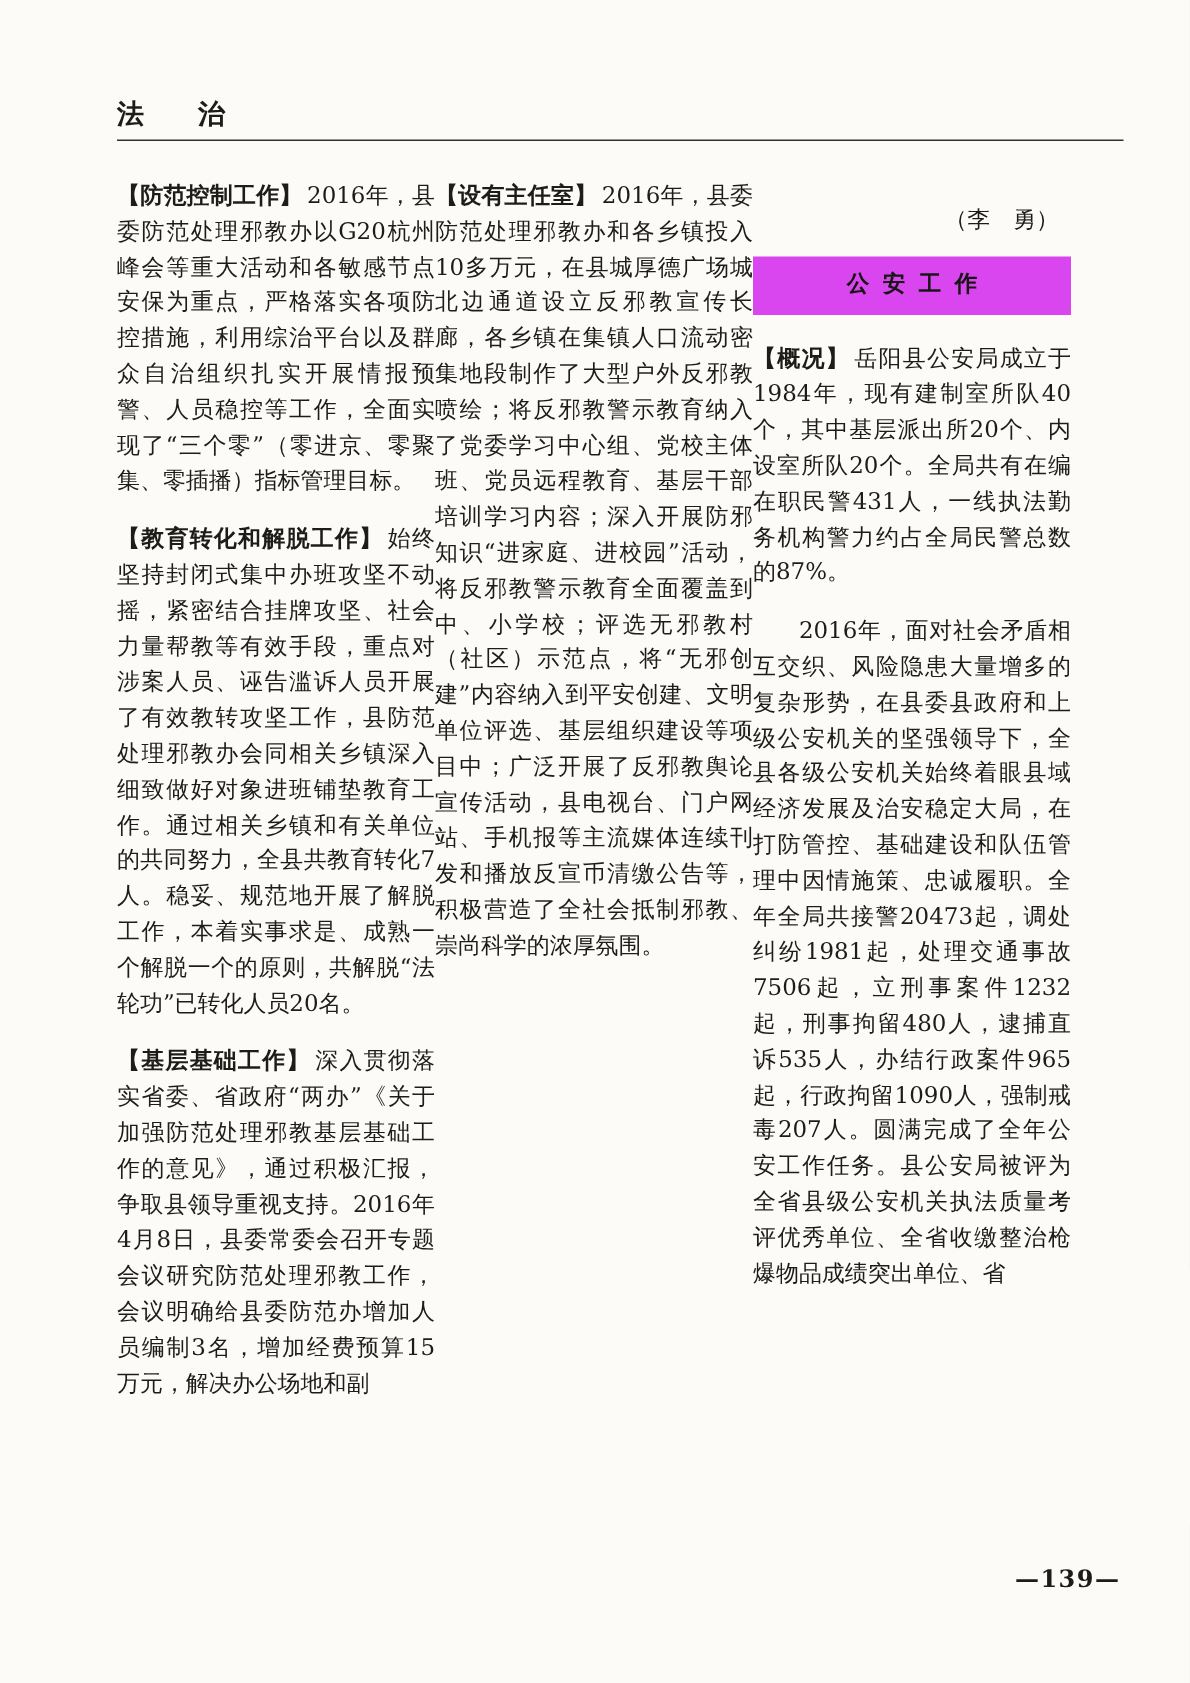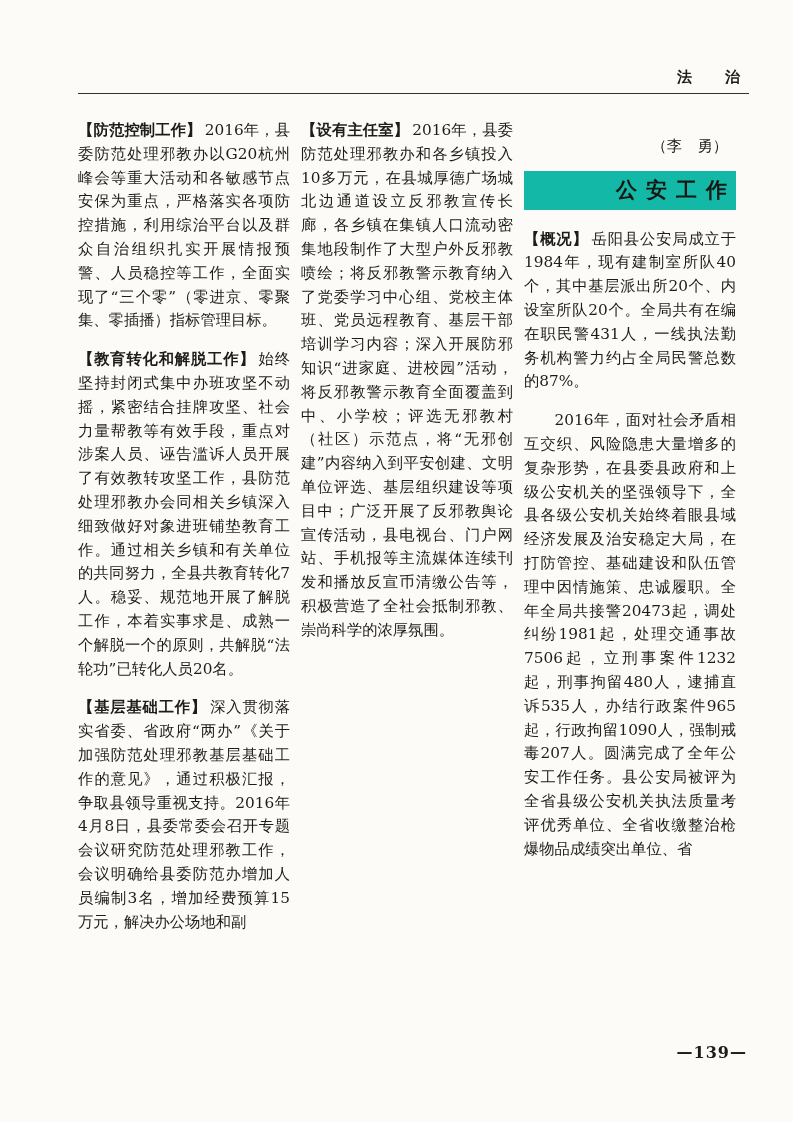--- a/index.html
+++ b/index.html
@@ -9,35 +9,34 @@
     width:793px;height:1122px;
     margin:0 auto;
     background:#fcfbf7;
     box-sizing:border-box;
     padding:68px 44px 0 78px;
     font-family:"DejaVu Serif","Liberation Serif",serif;
     color:#1d1c1a;
     overflow:hidden;
   }
   .running-head{
-    text-align:right;
+    text-align:left;
     font-weight:bold;
-    font-size:15px;
+    font-size:18px;
     letter-spacing:9px;
     padding-right:0;
     line-height:18px;
   }
   .head-rule{
     border-bottom:1.6px solid #33312d;
     margin-top:7px;
     height:0;
   }
   .columns{
     display:flex;
-    gap:11px;
     margin-top:25px;
     height:908px;
     overflow:hidden;
   }
   .col{
     flex:0 0 212px;
     width:212px;
     overflow:hidden;
     font-size:15.3px;
     line-height:23.8px;
@@ -49,24 +48,24 @@
     font-weight:bold;
     font-family:"DejaVu Sans","Liberation Sans",sans-serif;
     margin-right:3px;
   }
   .signature{
     text-align:right;
     padding-right:8px;
     margin:16px 0 12px 0;
   }
   .banner{
-    background:#14b8a6;
-    text-align:right;
+    background:#d946ef;
+    text-align:center;
     font-weight:bold;
-    font-size:21px;
+    font-size:15px;
     letter-spacing:9px;
     padding:7px 0 8px 9px;
     margin:8px 0 18px 0;
     color:#171614;
   }
   .indent{text-indent:2em;}
   .page-number{
     position:absolute;
     right:46px;
     bottom:60px;

